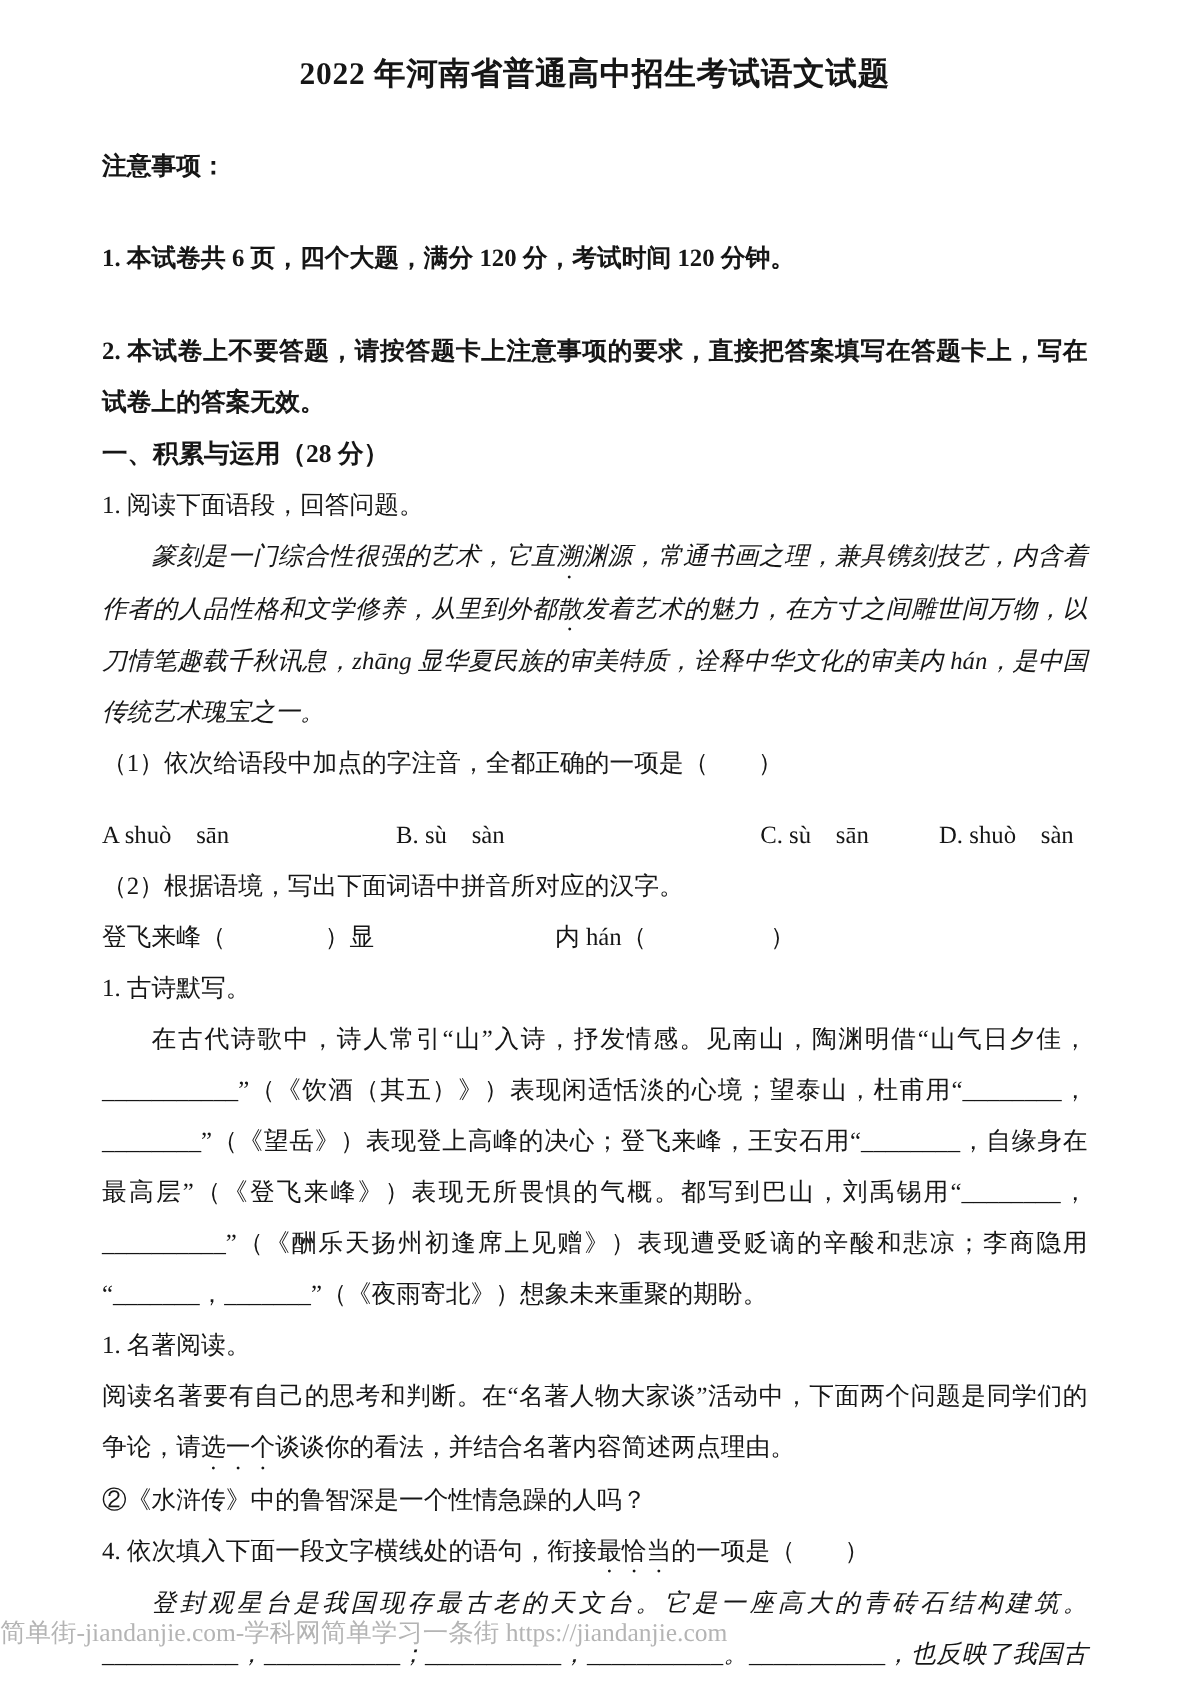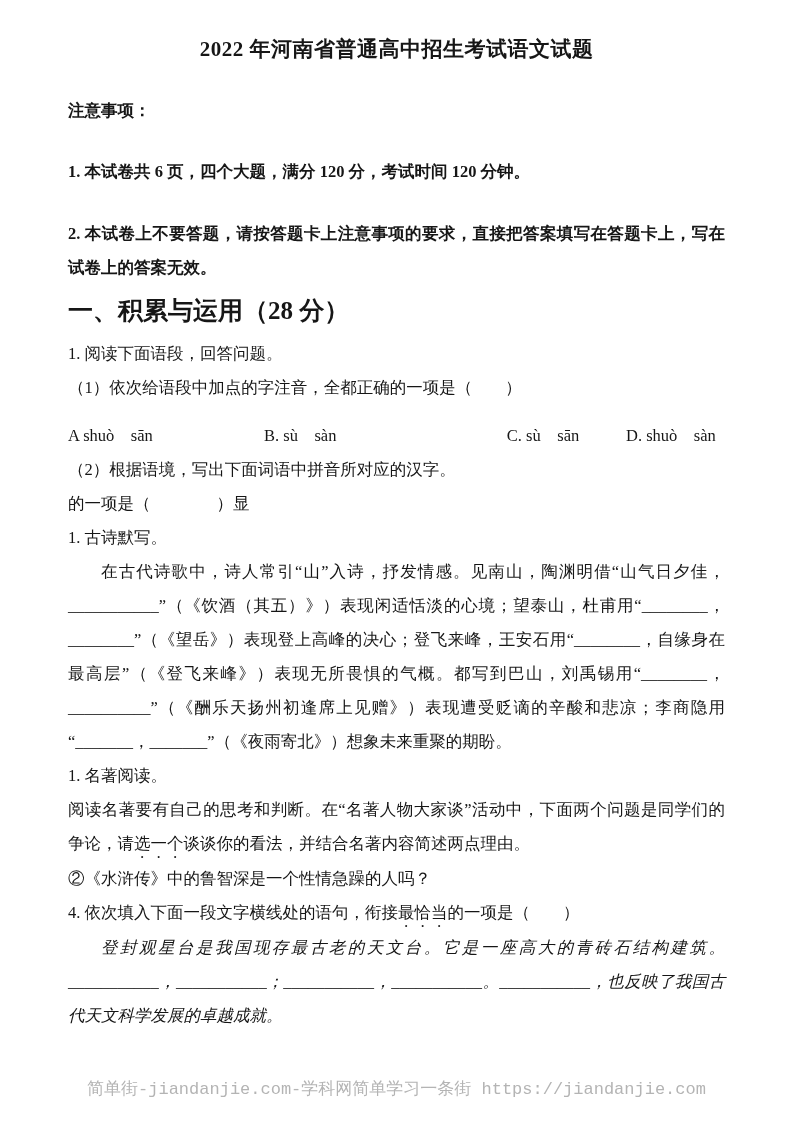--- a/index.html
+++ b/index.html
@@ -14,64 +14,65 @@
   .page{padding:34px 68px 0 68px;}
   .title{
     font-size:21px;font-weight:700;text-align:center;
     margin:0 0 12px 0;line-height:1.5;letter-spacing:.5px;
   }
   .line{
     font-size:16.5px;line-height:2.06;text-align:justify;
     margin:0;
   }
   .bold{font-weight:700;margin-top:28px;}
-  .h2{font-size:25px;font-weight:700;}
+  .h2{font-size:17px;font-weight:700;}
   .kai{font-style:italic;}
   .indent{text-indent:2em;}
   .flexline{display:flex;text-align:left;}
   .options span{flex:0 0 auto;margin-top:14px;}
   .options span:nth-child(1){width:196px;}
   .options span:nth-child(2){width:196px;}
   .options span:nth-child(3){width:166px;text-align:center;}
   .cols span:nth-child(1){width:302px;}
   .em{
     -webkit-text-emphasis:filled dot;
     -webkit-text-emphasis-position:under;
     text-emphasis:filled dot;
     text-emphasis-position:under right;
   }
   .footer{
     position:absolute;left:0;right:0;bottom:22px;
-    text-align:center;
     color:#b4b4b4;
-    font-family:Liberation Mono, monospace;
+    font-family:Liberation Serif, serif;
     font-size:17px;
   }
 </style>
 </head>
 <body>
 
 <div class="page">
   <h1 class="title">2022 年河南省普通高中招生考试语文试题</h1>
   <div id="doc">
       <div class="line bold">注意事项：</div>
       <div class="line bold">1. 本试卷共 6 页，四个大题，满分 120 分，考试时间 120 分钟。</div>
       <div class="line bold">2. 本试卷上不要答题，请按答题卡上注意事项的要求，直接把答案填写在答题卡上，写在试卷上的答案无效。</div>
       <div class="line h2">一、积累与运用（28 分）</div>
       <div class="line body">1. 阅读下面语段，回答问题。</div>
+      <div class="line kai indent">篆刻是一门综合性很强的艺术，它直<span class="em">溯</span>渊源，常通书画之理，兼具镌刻技艺，内含着作者的人品性格和文学修养，从里到外都<span class="em">散</span>发着艺术的魅力，在方寸之间雕世间万物，以刀情笔趣载千秋讯息，zhāng 显华夏民族的审美特质，诠释中华文化的审美内 hán，是中国传统艺术瑰宝之一。</div>
       <div class="line body">（1）依次给语段中加点的字注音，全都正确的一项是（　　）</div>
       <div class="line flexline options">
         <span>A  shuò　sān</span>
         <span>B. sù　sàn</span>
         <span>C. sù　sān</span>
         <span>D. shuò　sàn</span>
       </div>
       <div class="line body">（2）根据语境，写出下面词语中拼音所对应的汉字。</div>
       <div class="line flexline cols">
-        <span>的一项是（　　　　）显</span>
+        <span>登飞来峰（　　　　）显</span>
+        <span>内 hán（　　　　　）</span>
       </div>
       <div class="line body">1. 古诗默写。</div>
       <div class="line indent">在古代诗歌中，诗人常引“山”入诗，抒发情感。见南山，陶渊明借“山气日夕佳，___________”（《饮酒（其五）》）表现闲适恬淡的心境；望泰山，杜甫用“________，________”（《望岳》）表现登上高峰的决心；登飞来峰，王安石用“________，自缘身在最高层”（《登飞来峰》）表现无所畏惧的气概。都写到巴山，刘禹锡用“________，__________”（《酬乐天扬州初逢席上见赠》）表现遭受贬谪的辛酸和悲凉；李商隐用“_______，_______”（《夜雨寄北》）想象未来重聚的期盼。</div>
       <div class="line body">1. 名著阅读。</div>
       <div class="line body">阅读名著要有自己的思考和判断。在“名著人物大家谈”活动中，下面两个问题是同学们的争论，请<span class="em">选一个</span>谈谈你的看法，并结合名著内容简述两点理由。</div>
       <div class="line body">②《水浒传》中的鲁智深是一个性情急躁的人吗？</div>
       <div class="line body">4. 依次填入下面一段文字横线处的语句，衔接<span class="em">最恰当</span>的一项是（　　）</div>
       <div class="line kai indent">登封观星台是我国现存最古老的天文台。它是一座高大的青砖石结构建筑。___________，___________；___________，___________。___________，也反映了我国古代天文科学发展的卓越成就。</div>
     </div>
 </div>

